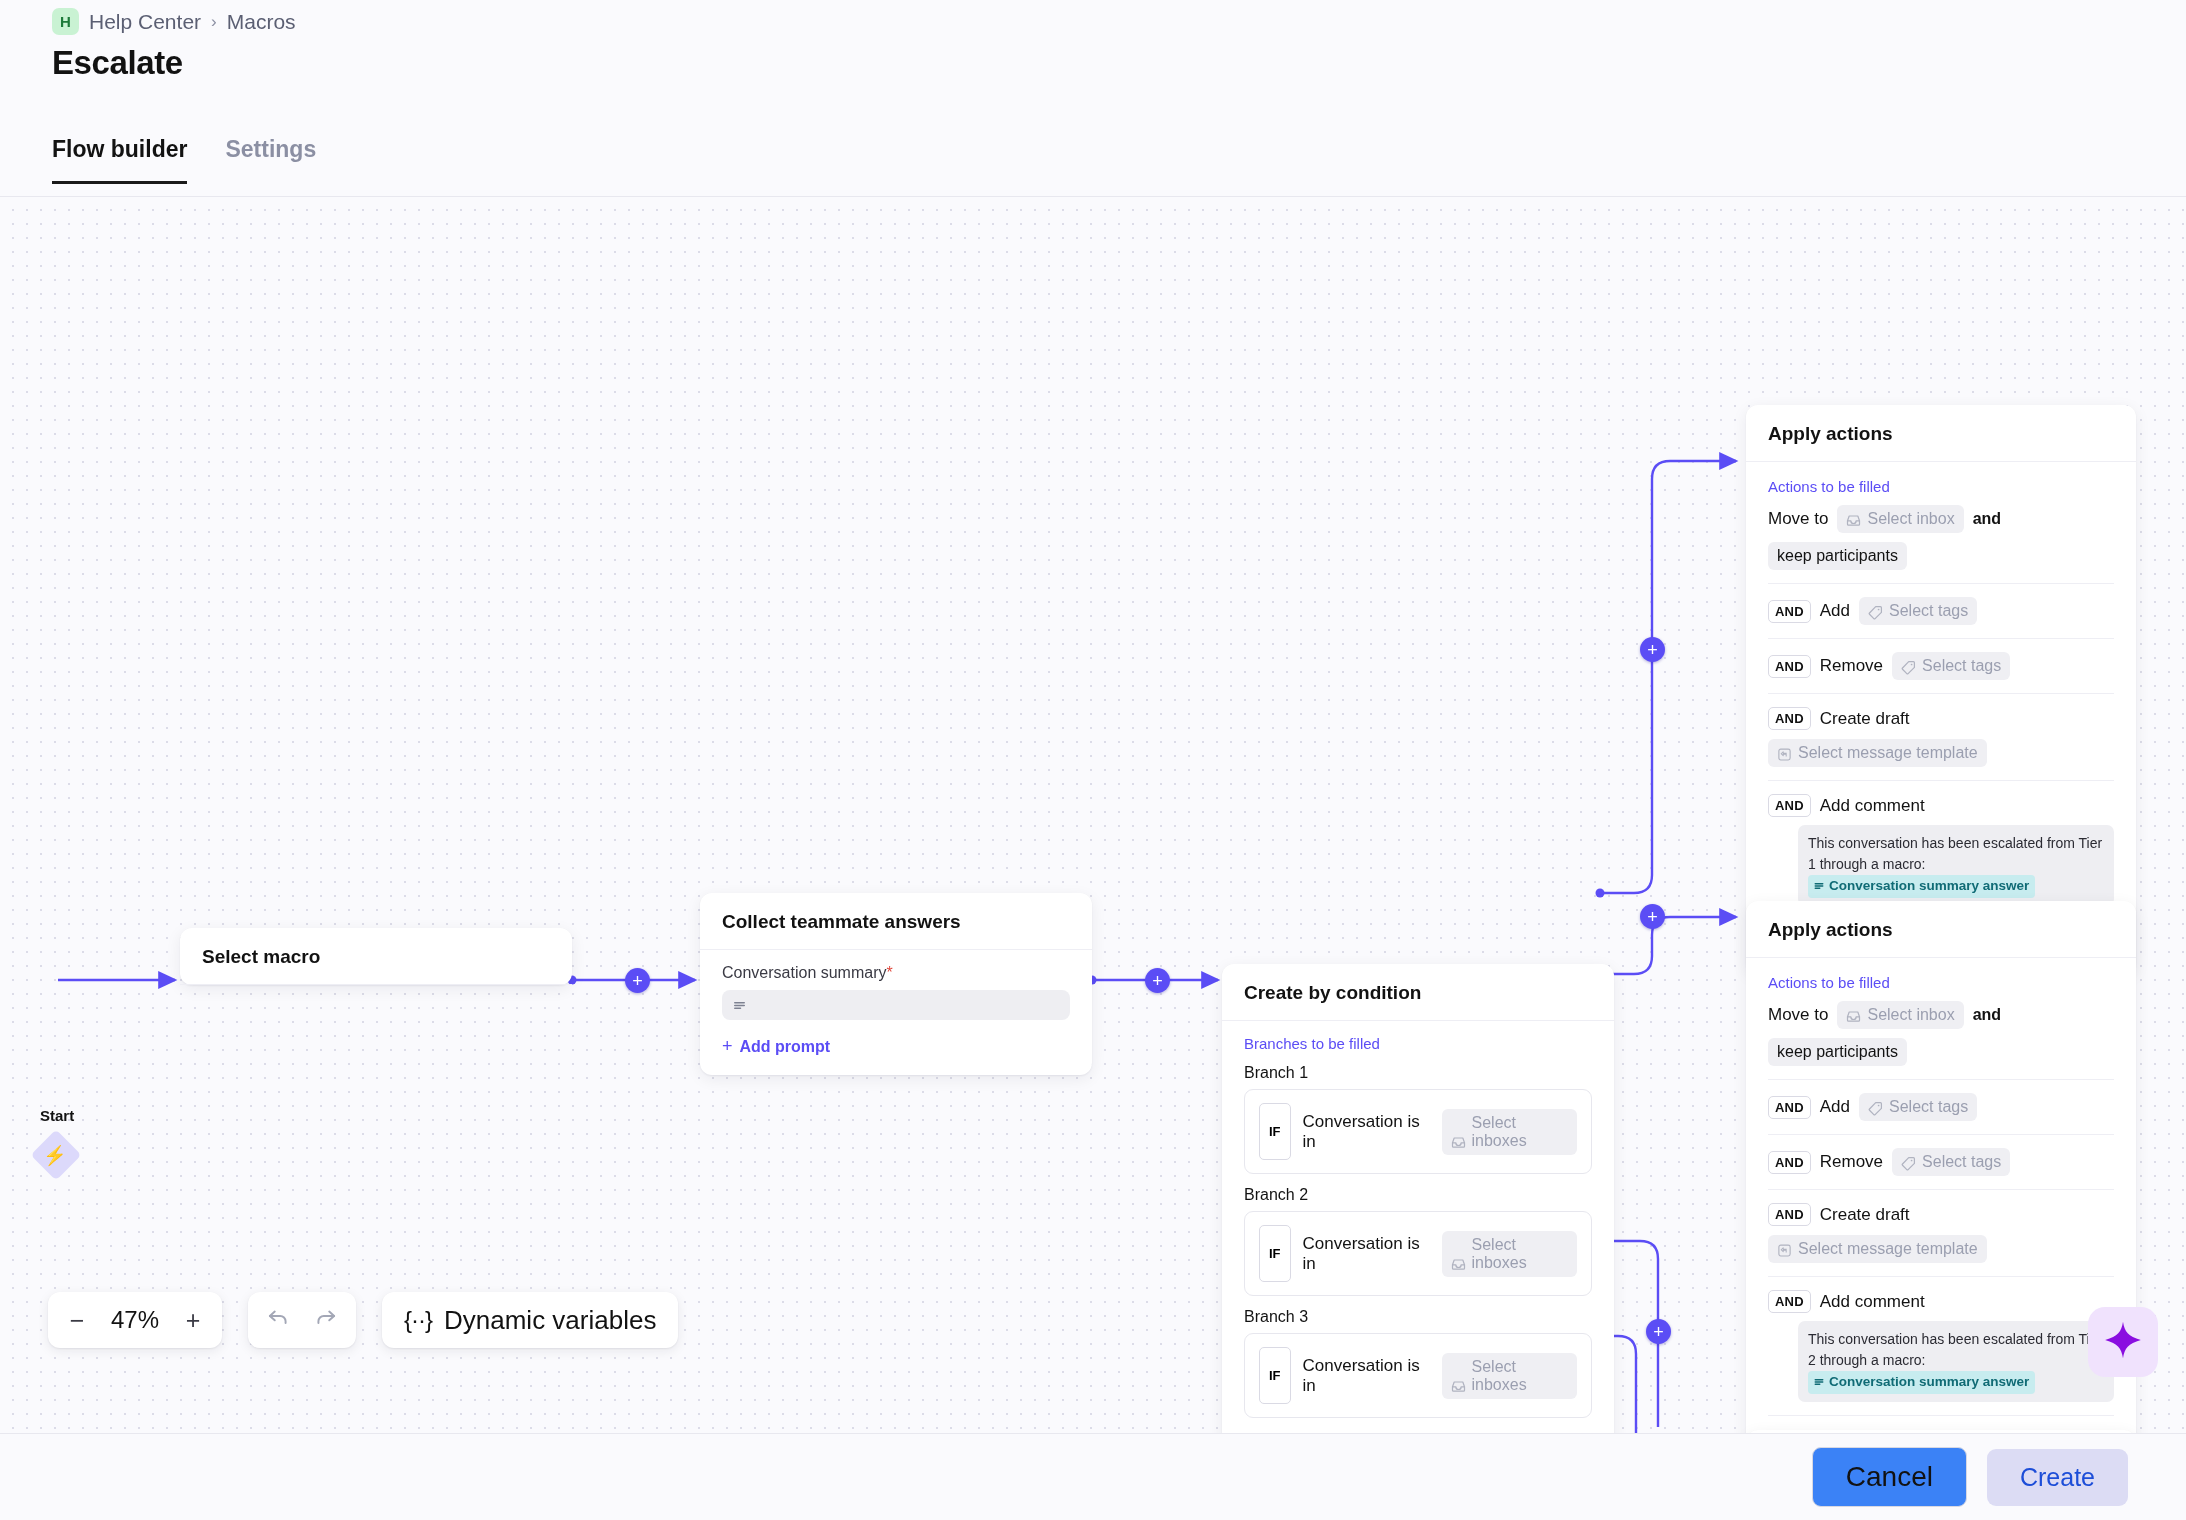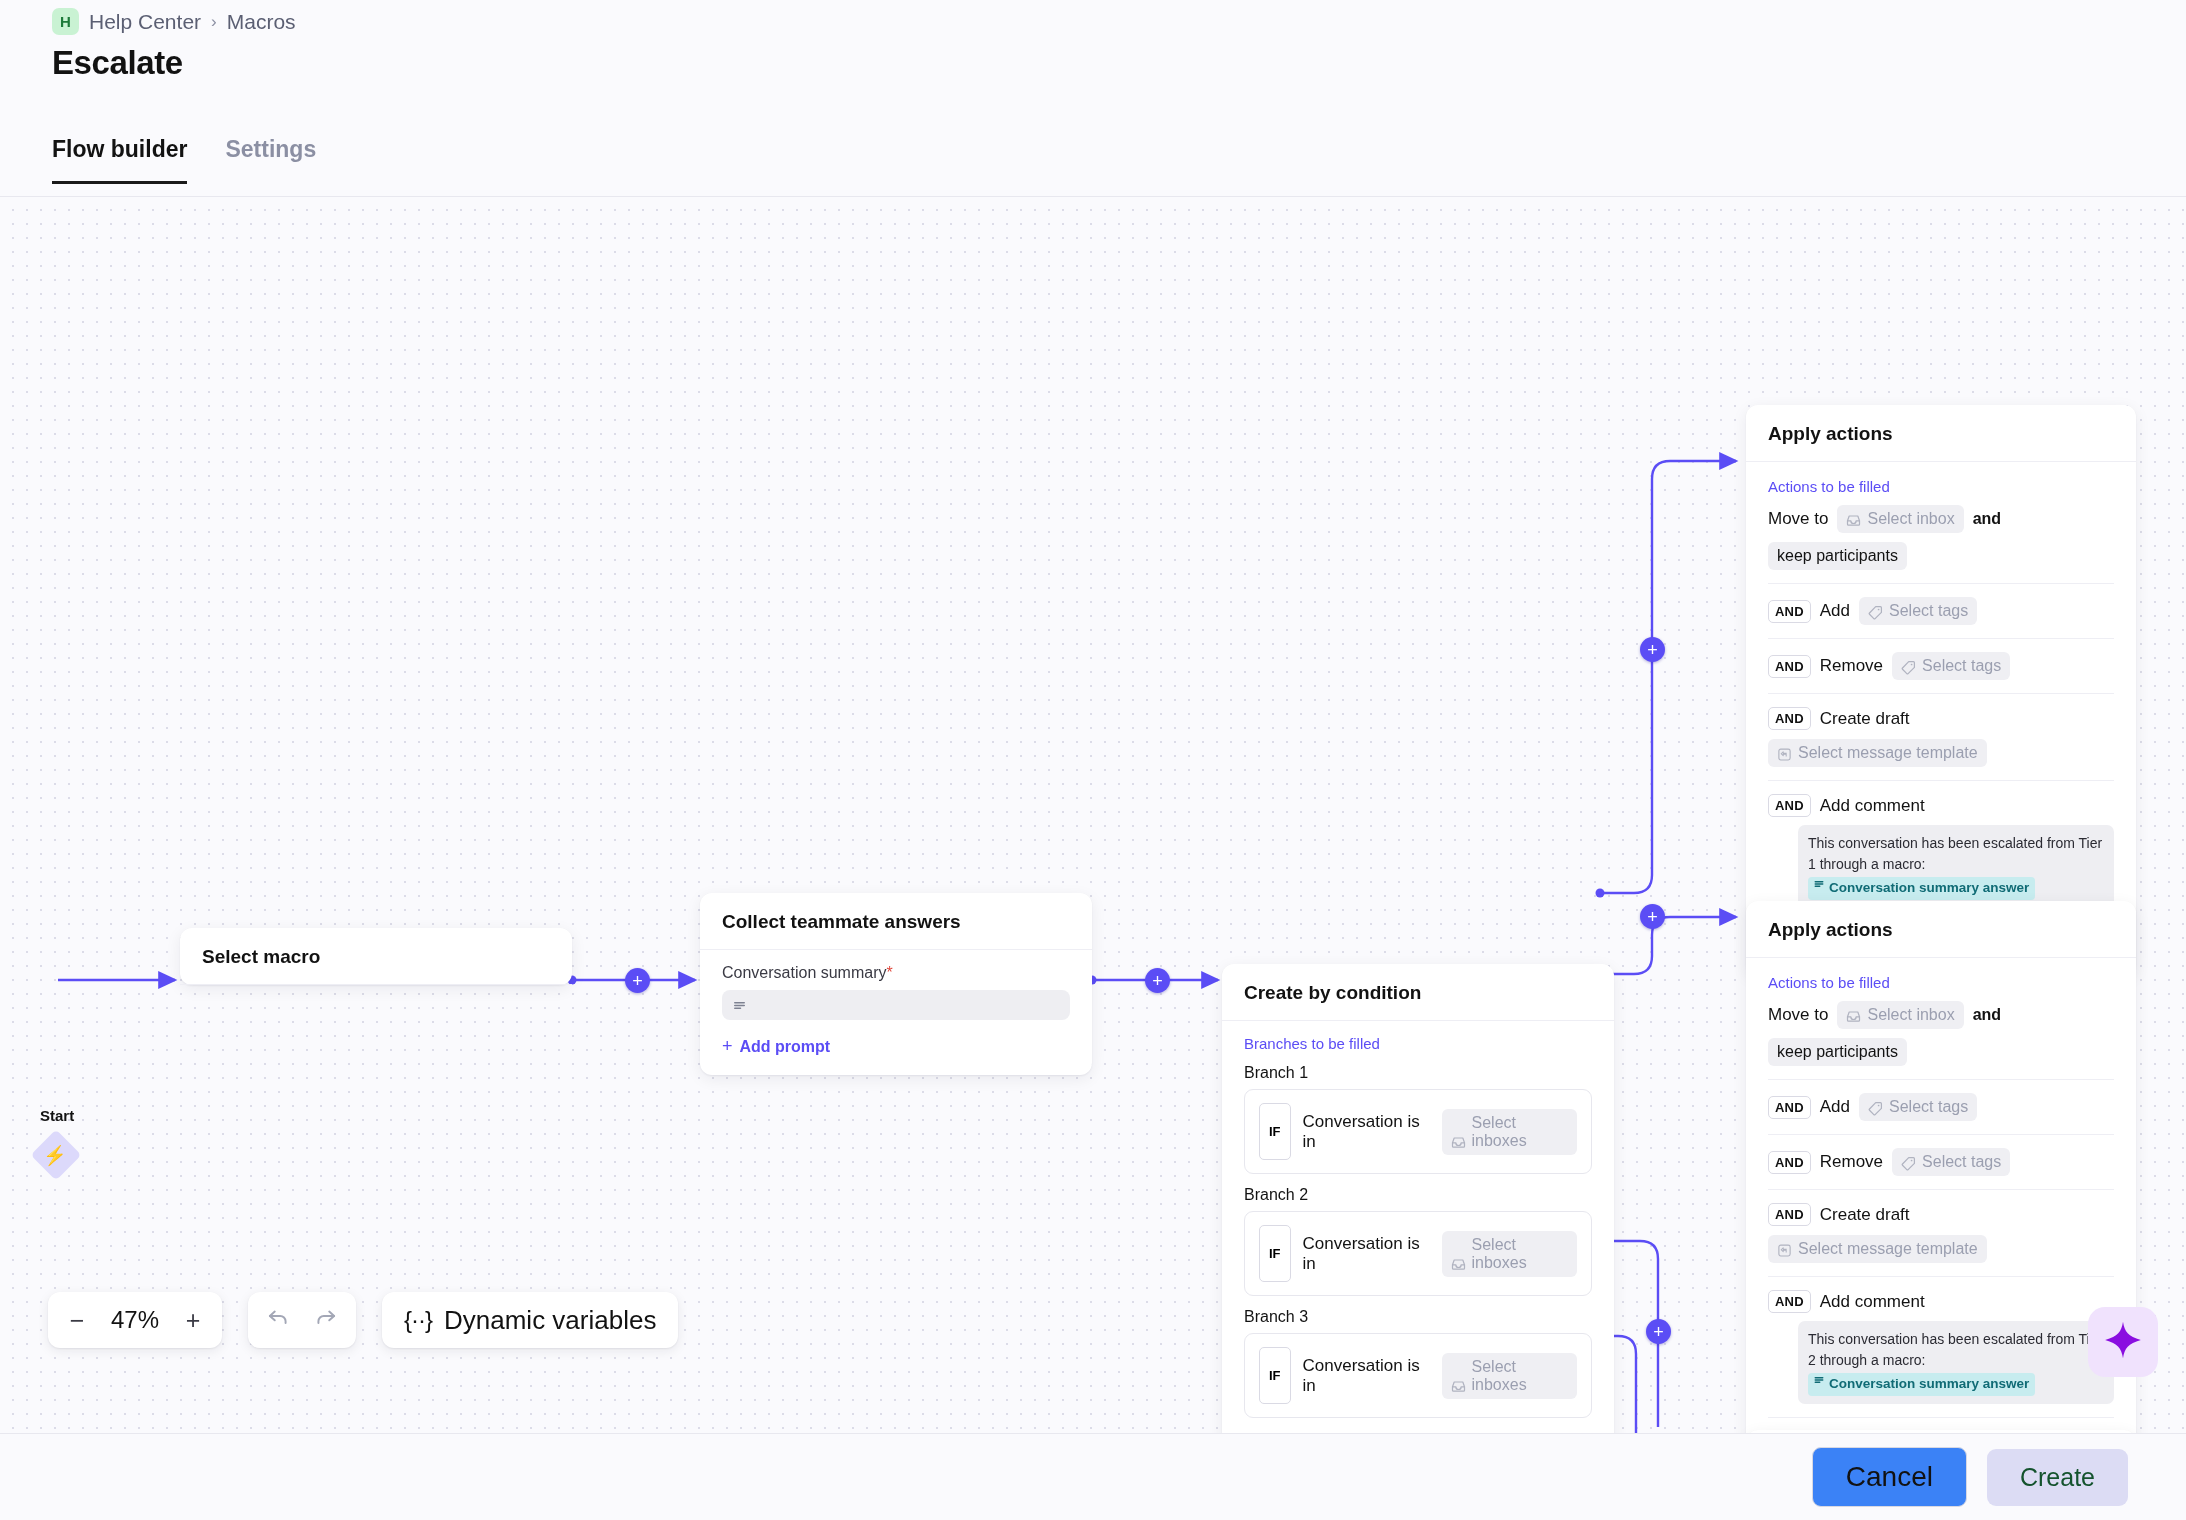--- a/index.html
+++ b/index.html
@@ -113,21 +113,21 @@
   .comment-box {
     background: #eeeef2; border-radius: 7px;
     margin-top: 8px; margin-left: 30px;
     padding: 8px 10px;
     font-size: 14px; color: #2b2b33; line-height: 1.5;
   }
   .var-pill {
     background: #c7ecef; color: #106b75;
     border-radius: 4px; padding: 1px 6px 2px 5px;
     font-weight: bold; font-size: 13.5px;
-    display: inline-flex; gap: 4px;
+    display: inline-flex; align-items: center; gap: 4px;
     white-space: nowrap;
   }
   .add-link {
     color: #5b4df5; font-size: 16px; font-weight: bold;
     display: inline-flex; align-items: center; gap: 7px;
     cursor: pointer; margin-top: 2px;
   }
   .add-link .plus { font-size: 18px; font-weight: normal; }
 
   
@@ -199,21 +199,21 @@
     display: flex; align-items: center; justify-content: flex-end;
     gap: 20px; padding-right: 58px;
   }
   .btn-cancel {
     border: 1px solid #d8d8e2; background: #3b82f6; border-radius: 9px;
     font-size: 28px; color: #121212; padding: 13px 33px; cursor: pointer;
     font-family: "Liberation Sans", sans-serif;
   }
   .btn-create {
     border: none; background: #dcdcf4; border-radius: 9px;
-    font-size: 25px; color: #14532d; padding: 14px 33px; cursor: default;
+    font-size: 25px; color: #1d4ed8; padding: 14px 33px; cursor: default;
     font-family: "Liberation Sans", sans-serif;
   }
 
   .textarea-fill {
     background: #eeeef2; border-radius: 8px; height: 30px;
     display: flex; align-items: center; padding: 0 10px;
   }
   .req { color: #e0483c; }
 </style>
 </head>

